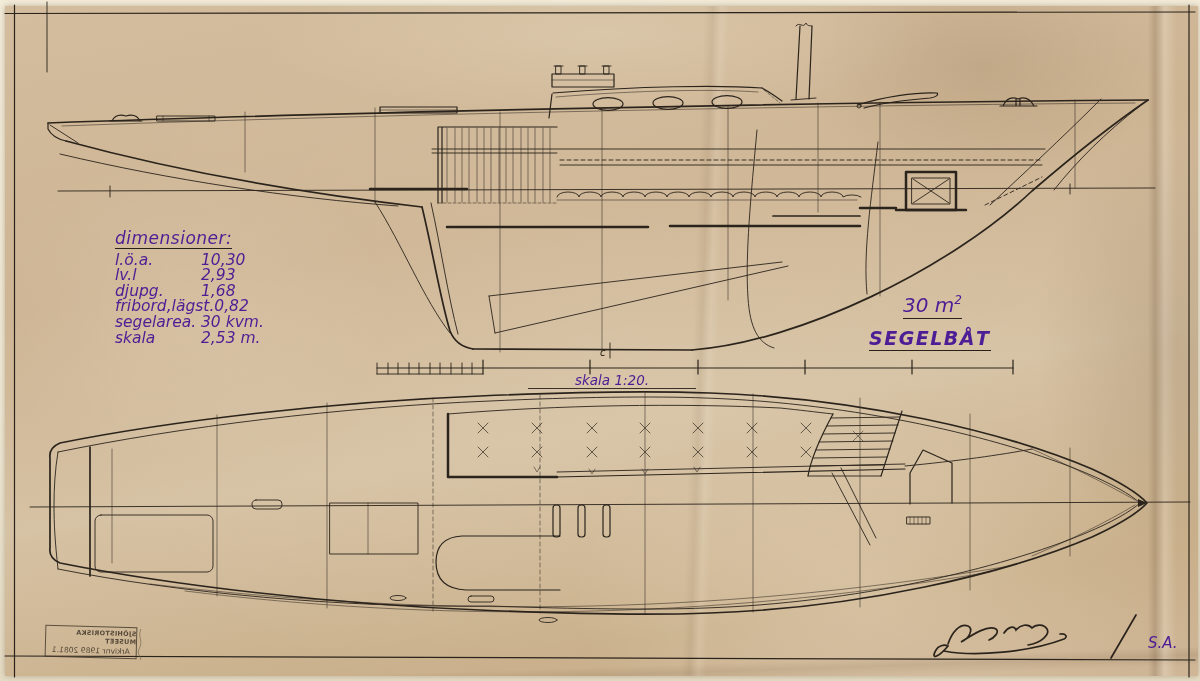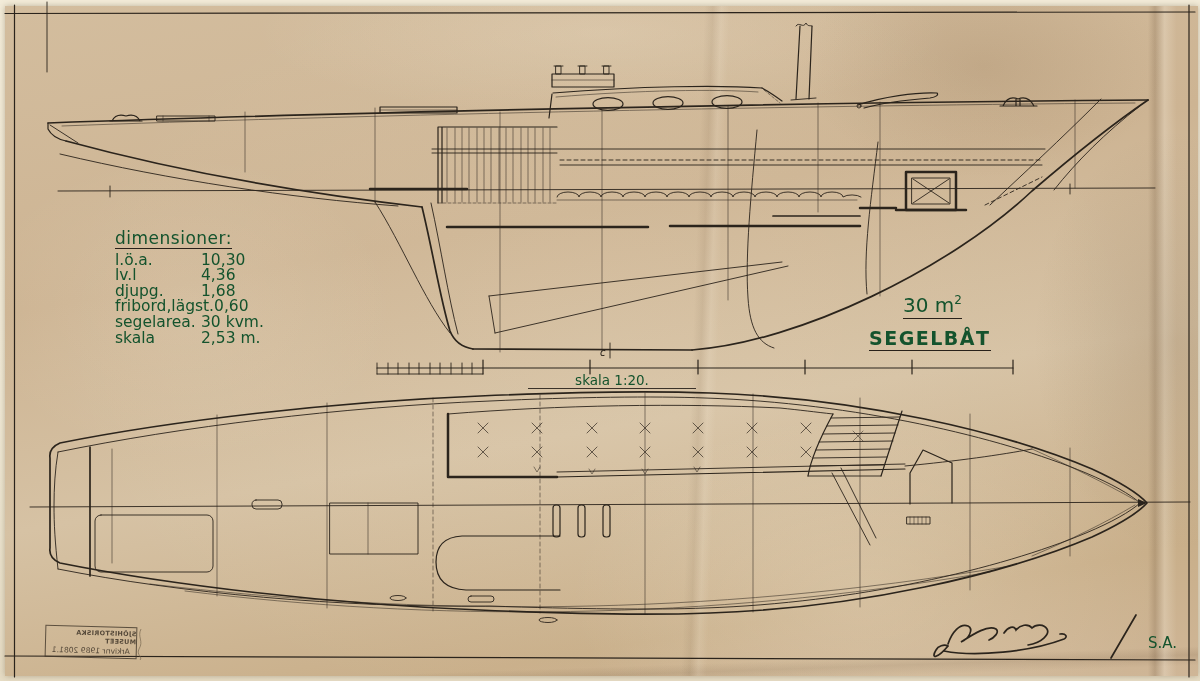--- a/index.html
+++ b/index.html
@@ -18,21 +18,21 @@
       linear-gradient(90deg, transparent 95.8%, rgba(95,70,45,.20) 96.4%, rgba(255,250,238,.24) 97.2%, transparent 98.2%),
       linear-gradient(178deg, transparent 95.8%, rgba(95,70,45,.14) 97%, transparent 98.5%),
       linear-gradient(170deg,#d3bd9e 0%,#cdb493 35%,#d6c2a4 60%,#c9af8a 85%,#cfb697 100%);
     box-shadow:0 0 6px rgba(90,70,40,.35);}
   svg{position:absolute;left:0;top:0;}
   svg *{vector-effect:non-scaling-stroke;}
   .ln{fill:none;stroke:#2b241c;stroke-linecap:round;stroke-linejoin:round;}
   .w0{stroke-width:.7;opacity:.75}.w1{stroke-width:.9}.w2{stroke-width:1.2}
   .w3{stroke-width:1.7}.w4{stroke-width:2.5}
   .dash{stroke-dasharray:4 3}.dash2{stroke-dasharray:3 2}
-  .txt{position:absolute;color:#14532d;white-space:nowrap;}
+  .txt{position:absolute;color:#4c1d95;font-style:italic;white-space:nowrap;}
   .und{border-bottom:1.6px solid #28211a;padding-bottom:1px;text-align:center;}
   #dims{left:115px;top:231px;font-size:15.5px;line-height:15.6px;}
   #dims .ttl{font-size:17px;display:inline-block;border-bottom:1.6px solid #28211a;
     margin-bottom:4px;padding-bottom:1px;letter-spacing:.5px;}
   #dims .lbl{display:inline-block;min-width:86px;}
   #sail-area{left:903px;top:293px;font-size:20px;}
   #sail-area sup{font-size:12px;}
   #boat-type{left:869px;top:327px;font-size:19px;font-weight:600;letter-spacing:1.5px;}
   #scale-label{left:528px;top:372px;width:168px;text-align:center;font-size:13.5px;
     border-bottom:1px solid #3a3229;padding-bottom:0px;}
@@ -214,23 +214,23 @@
       <path d="M944 651 C975 657 1030 652 1064 639 C1068 637 1066 633 1060 634"></path>
       <path d="M948 646 C938 658 930 660 936 650 C938 646 944 644 948 646"></path>
     </g>
     <path class="ln w3" d="M1111 658 L1136 615"></path>
     <path d="M141 629 C137 637 144 641 139 649 C136 655 143 657 140 660" stroke="#7a6a52" fill="none" stroke-width=".9" opacity=".8"></path>
   </svg>
 
   <div class="txt" id="dims">
     <span class="ttl">dimensioner:</span><br>
     <div><span class="lbl">l.ö.a.</span><span class="val">10,30</span></div>
-    <div><span class="lbl">lv.l</span><span class="val">4,36</span></div>
+    <div><span class="lbl">lv.l</span><span class="val">2,93</span></div>
     <div><span class="lbl">djupg.</span><span class="val">1,68</span></div>
-    <div><span class="lbl">fribord,lägst.</span><span class="val">0,60</span></div>
+    <div><span class="lbl">fribord,lägst.</span><span class="val">0,82</span></div>
     <div><span class="lbl">segelarea.</span><span class="val">30 kvm.</span></div>
     <div><span class="lbl">skala</span><span class="val">2,53 m.</span></div>
   </div>
 
   <div class="txt und" id="sail-area"><span>30 m</span><sup>2</sup></div>
   <div class="txt und" id="boat-type">SEGELBÅT</div>
   <div class="txt" id="scale-label">skala 1:20.</div>
   <div class="txt" id="series-mark">S.A.</div>
 
   <div id="stamp">

